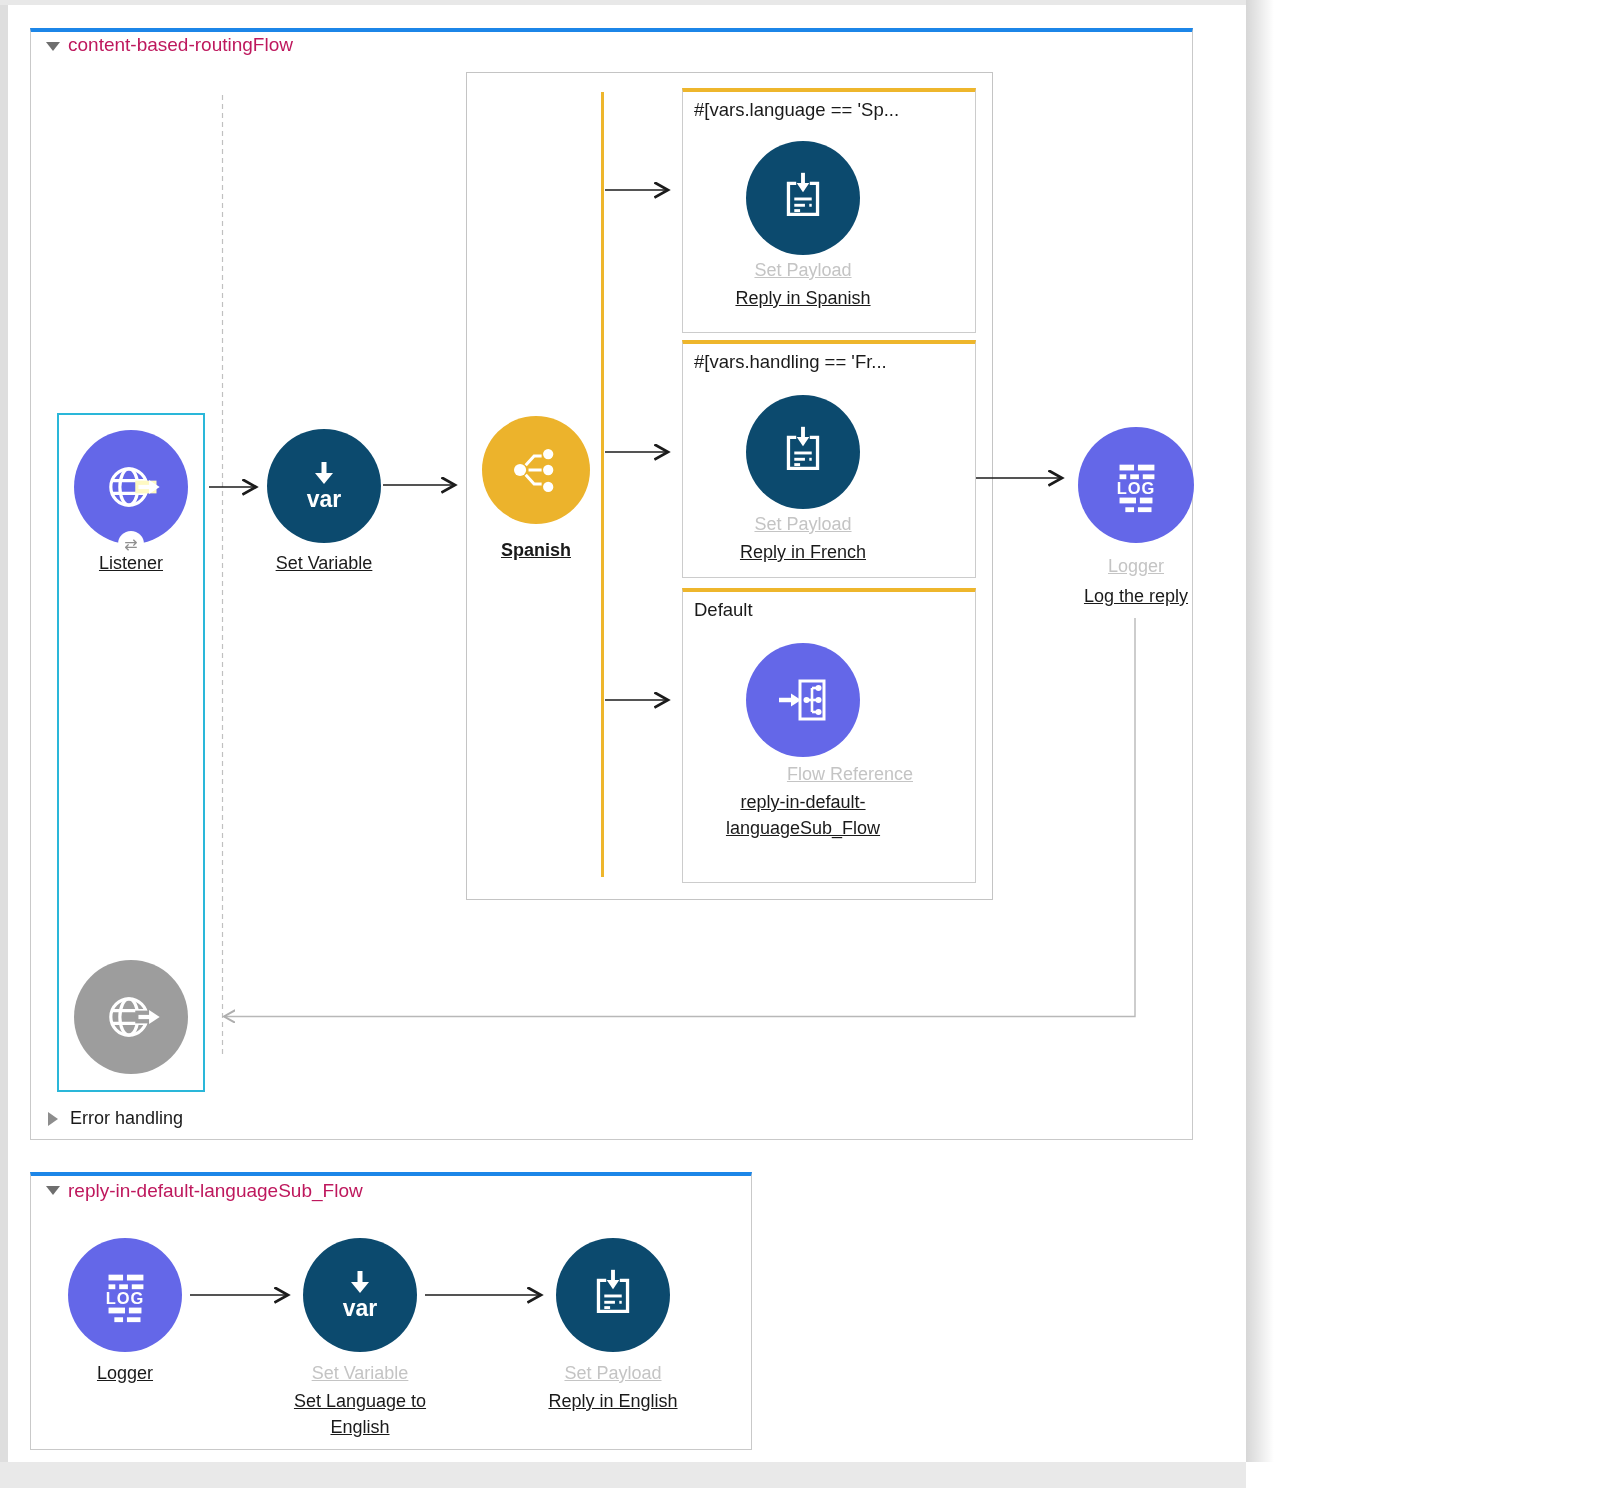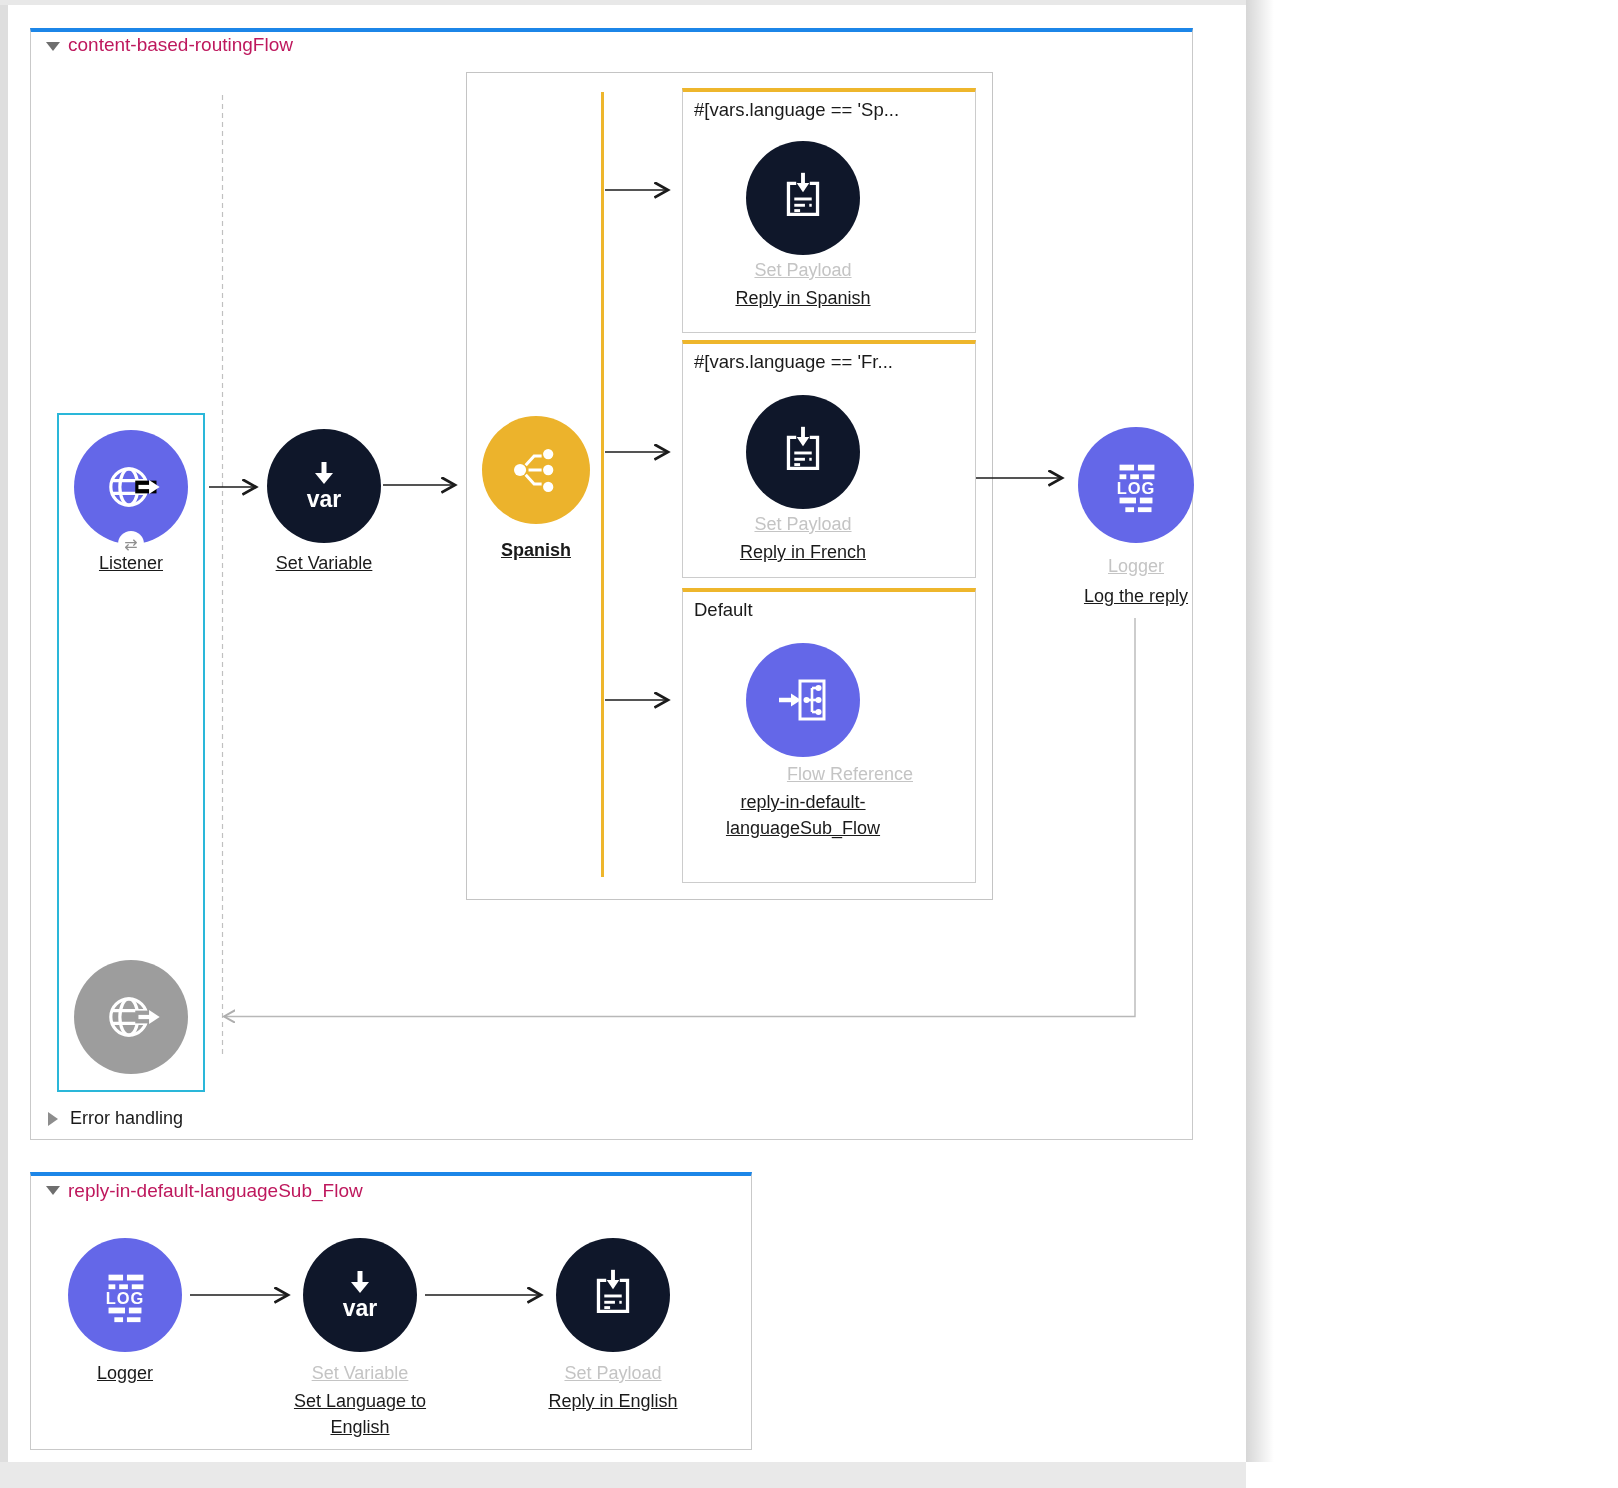--- a/index.html
+++ b/index.html
@@ -14,22 +14,22 @@
   .tri-down{position:absolute;width:0;height:0;border-left:7px solid transparent;
         border-right:7px solid transparent;border-top:9px solid #6e6e6e;}
   .tri-right{position:absolute;width:0;height:0;border-top:7px solid transparent;
         border-bottom:7px solid transparent;border-left:10px solid #8d8d8d;}
   .flow-title{position:absolute;font-size:19px;font-weight:400;color:#be185d;white-space:nowrap;}
   .src-box{position:absolute;border:2px solid #2ab7d9;box-sizing:border-box;background:transparent;}
   .node-circle{position:absolute;border-radius:50%;display:flex;align-items:center;justify-content:center;flex-direction:column;}
   .c114{width:114px;height:114px;}
   .c108{width:108px;height:108px;}
   .c116{width:116px;height:116px;}
-  .bg-purple{background:#6467e8;color:#000000;}
-  .bg-green{background:#0f172a;color:#1fa65c;}
+  .bg-purple{background:#6467e8;color:#fef9c3;}
+  .bg-green{background:#0c4a6e;color:#1fa65c;}
   .bg-yellow{background:#ecb32c;color:#ecb32c;}
   .bg-gray{background:#9d9d9d;color:#9d9d9d;}
   .lbl{position:absolute;width:220px;text-align:center;font-size:18px;color:#1a1a1a;white-space:nowrap;text-decoration:underline;}
   .lbl-gray{color:#c4c4c4;}
   .badge{position:absolute;width:26px;height:26px;border-radius:50%;background:#fff;
         display:flex;align-items:center;justify-content:center;font-size:16px;color:#8f8f8f;z-index:3;}
   .scope-box{position:absolute;border:1px solid #c4c4c4;box-sizing:border-box;background:transparent;}
   .bus-line{position:absolute;width:3px;background:#eeb62c;}
   .branch{position:absolute;left:682px;width:294px;background:#ffffff;border:1px solid #cccccc;
         border-top:4px solid #eeb62c;box-sizing:border-box;}
@@ -111,21 +111,21 @@
         <line x1="23" y1="39.5" x2="34" y2="39.5"></line>
         <line x1="38.5" y1="39.5" x2="41" y2="39.5"></line>
         <line x1="23" y1="45" x2="29" y2="45"></line>
       </g>
     </svg>
   </div>
   <div class="lbl lbl-gray" style="left:693px;top:260px;">Set Payload</div>
   <div class="lbl" style="left:693px;top:288px;">Reply in Spanish</div>
 
   <div class="branch" style="top:340px;height:238px;"></div>
-  <div class="cond" style="left:694px;top:351px;width:272px;">#[vars.language == 'Fr...</div>
+  <div class="cond" style="left:694px;top:351px;width:272px;">#[vars.handling == 'Fr...</div>
   <div class="node-circle c114 bg-green" style="left:746px;top:395px;">
     <svg width="62" height="62" viewBox="0 0 64 64">
       <path d="M25,17 L17,17 L17,49 L47,49 L47,17 L39,17" stroke="#fff" stroke-width="3.4" fill="none"></path>
       <line x1="32" y1="6" x2="32" y2="18" stroke="#fff" stroke-width="4"></line>
       <polygon points="25.5,16.5 38.5,16.5 32,26" fill="#fff"></polygon>
       <g stroke="#fff" stroke-width="3">
         <line x1="23" y1="33" x2="41" y2="33"></line>
         <line x1="23" y1="39.5" x2="34" y2="39.5"></line>
         <line x1="38.5" y1="39.5" x2="41" y2="39.5"></line>
         <line x1="23" y1="45" x2="29" y2="45"></line>

